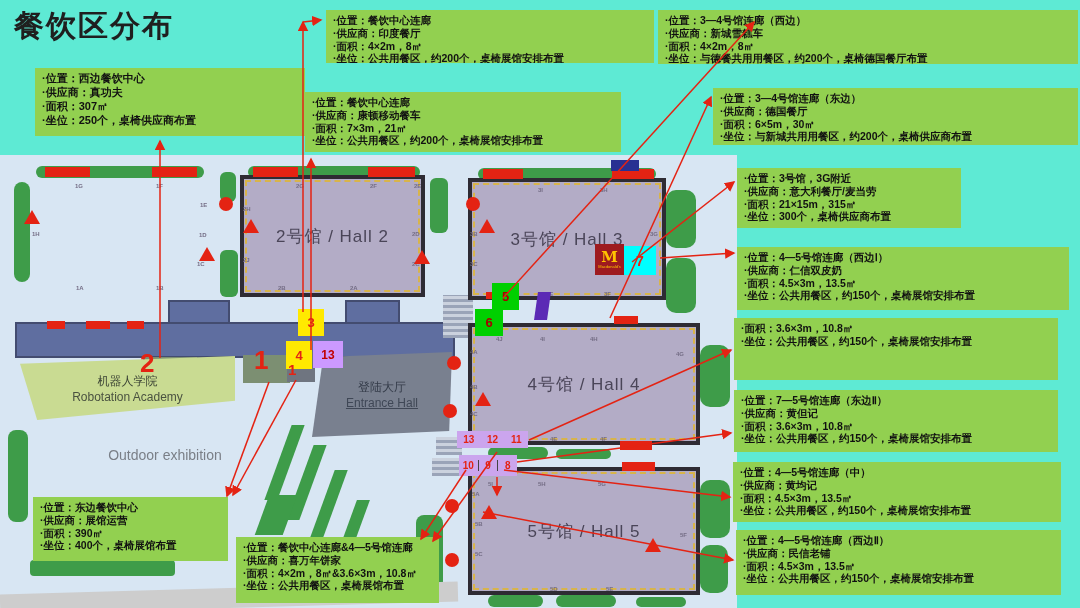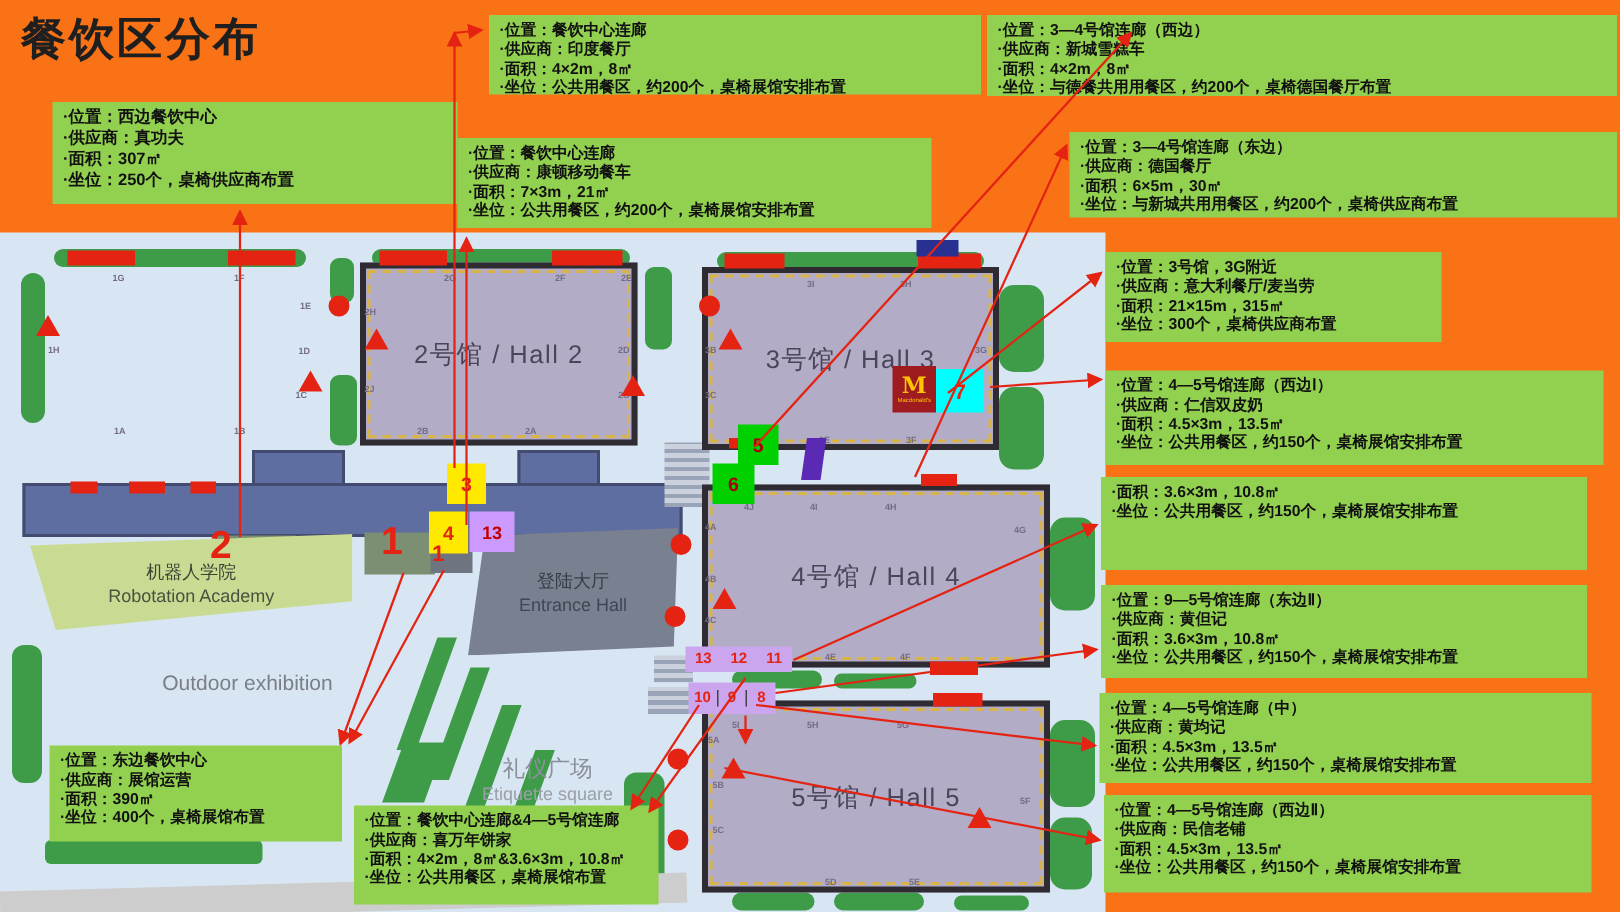--- a/index.html
+++ b/index.html
@@ -1,16 +1,16 @@
 <!DOCTYPE html>
 <html><head>
 <meta charset="utf-8">
 <style>
   html,body{margin:0;padding:0;background:#fff;}
-  .slide{position:relative;width:1080px;height:608px;background:#f97316;overflow:hidden;
+  .slide{position:relative;width:1080px;height:608px;background:#5eead4;overflow:hidden;
          font-family:"Liberation Sans",sans-serif;}
   .title{position:absolute;left:14px;top:6px;font-size:30px;font-weight:bold;color:#1f1f1f;letter-spacing:2px;}
   
   .callout{position:absolute;background:#92D050;color:#111;font-weight:bold;font-size:11px;
            line-height:1.26;padding:4px 7px;box-sizing:border-box;overflow:hidden;}
   .callout.small{font-size:10.5px;line-height:1.22;}
   
   #map{position:absolute;left:0;top:155px;width:737px;height:453px;background:#D8E6F3;}
   .hall{position:absolute;background:#B3ACC6;border:4px solid #2E2B33;box-sizing:border-box;
         outline:2px dashed #D8B44A;outline-offset:-7px;display:flex;align-items:center;justify-content:center;}
@@ -87,28 +87,24 @@
       <div class="sage" style="left: 287px; top: 197px; width: 28px; height: 30px; background: rgb(111, 117, 128);"></div>
       <div class="stairs" style="left: 443px; top: 140px; width: 30px; height: 43px;"></div>
       <div class="stairs" style="left: 436px; top: 282px; width: 26px; height: 18px;"></div>
       <div class="stairs" style="left: 432px; top: 303px; width: 30px; height: 18px;"></div>
       <div class="area-poly" style="left: 20px; top: 201px; width: 215px; height: 64px; background: rgb(201, 219, 146); clip-path: polygon(0px 12%, 100% 0px, 100% 70%, 8% 100%);">
         <div class="area-cn">机器人学院</div>
         <div class="area-en">Robotation Academy</div>
       </div>
       <div class="area-poly" style="left: 312px; top: 197px; width: 140px; height: 85px; background: rgb(121, 128, 143); clip-path: polygon(8% 6%, 100% 0px, 98% 93%, 0px 100%);">
         <div class="area-cn" style="color: rgb(52, 59, 73);">登陆大厅</div>
-        <div class="area-en" style="color: rgb(63, 71, 86);">Entrance Hall</div>
+        <div class="area-en" style="color: rgb(63, 71, 86); text-decoration: underline;">Entrance Hall</div>
       </div>
       <div class="maptext" style="left: 60px; top: 292px; width: 210px;">
         <div class="en">Outdoor exhibition</div>
-      </div>
-      <div class="maptext" style="left: 295px; top: 348px; width: 140px;">
-        <div class="cn" style="font-size: 15px; color: rgb(138, 143, 153);">礼仪广场</div>
-        <div class="en" style="font-size: 12px; color: rgb(154, 160, 168);">Etiquette square</div>
       </div>
       <div class="hall" style="left: 240px; top: 20px; width: 185px; height: 122px;">
         <span class="hall-label">2号馆 / Hall 2</span>
       </div>
       <div class="hall" style="left: 468px; top: 23px; width: 198px; height: 122px;">
         <span class="hall-label">3号馆 / Hall 3</span>
       </div>
       <div class="hall" style="left: 468px; top: 168px; width: 232px; height: 122px;">
         <span class="hall-label">4号馆 / Hall 4</span>
       </div>
@@ -253,21 +249,21 @@
         <div>·位置：4—5号馆连廊（西边Ⅰ）</div>
         <div>·供应商：仁信双皮奶</div>
         <div>·面积：4.5×3m，13.5㎡</div>
         <div>·坐位：公共用餐区，约150个，桌椅展馆安排布置</div>
       </div>
       <div class="callout small" style="left: 734px; top: 318px; width: 324px; height: 62px;">
         <div>·面积：3.6×3m，10.8㎡</div>
         <div>·坐位：公共用餐区，约150个，桌椅展馆安排布置</div>
       </div>
       <div class="callout small" style="left: 734px; top: 390px; width: 324px; height: 62px;">
-        <div>·位置：9—5号馆连廊（东边Ⅱ）</div>
+        <div>·位置：7—5号馆连廊（东边Ⅱ）</div>
         <div>·供应商：黄但记</div>
         <div>·面积：3.6×3m，10.8㎡</div>
         <div>·坐位：公共用餐区，约150个，桌椅展馆安排布置</div>
       </div>
       <div class="callout small" style="left: 733px; top: 462px; width: 328px; height: 60px;">
         <div>·位置：4—5号馆连廊（中）</div>
         <div>·供应商：黄均记</div>
         <div>·面积：4.5×3m，13.5㎡</div>
         <div>·坐位：公共用餐区，约150个，桌椅展馆安排布置</div>
       </div>

